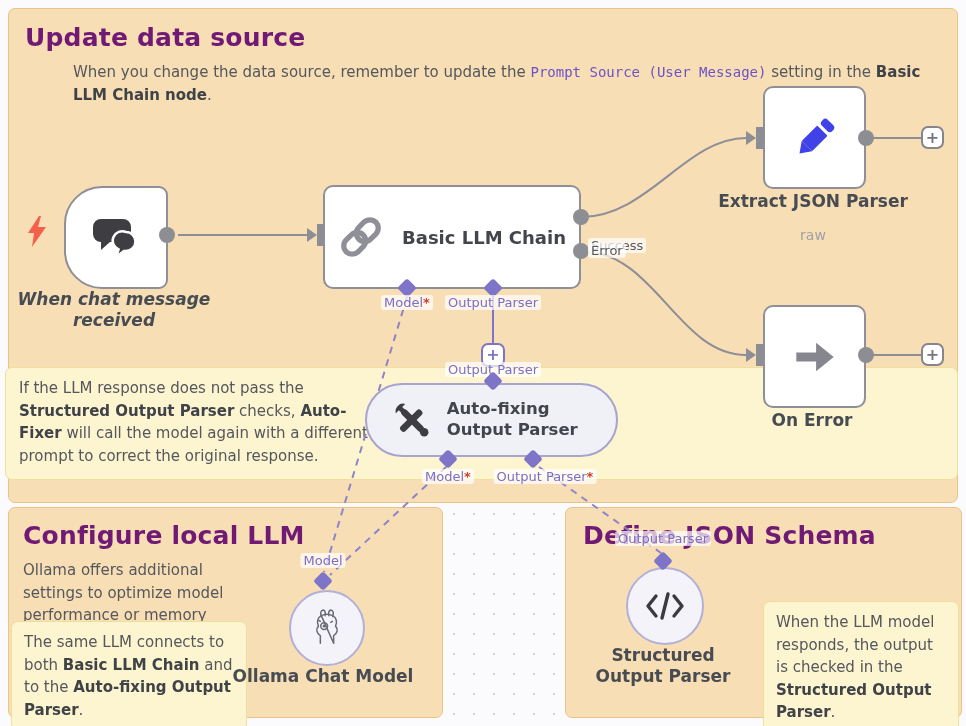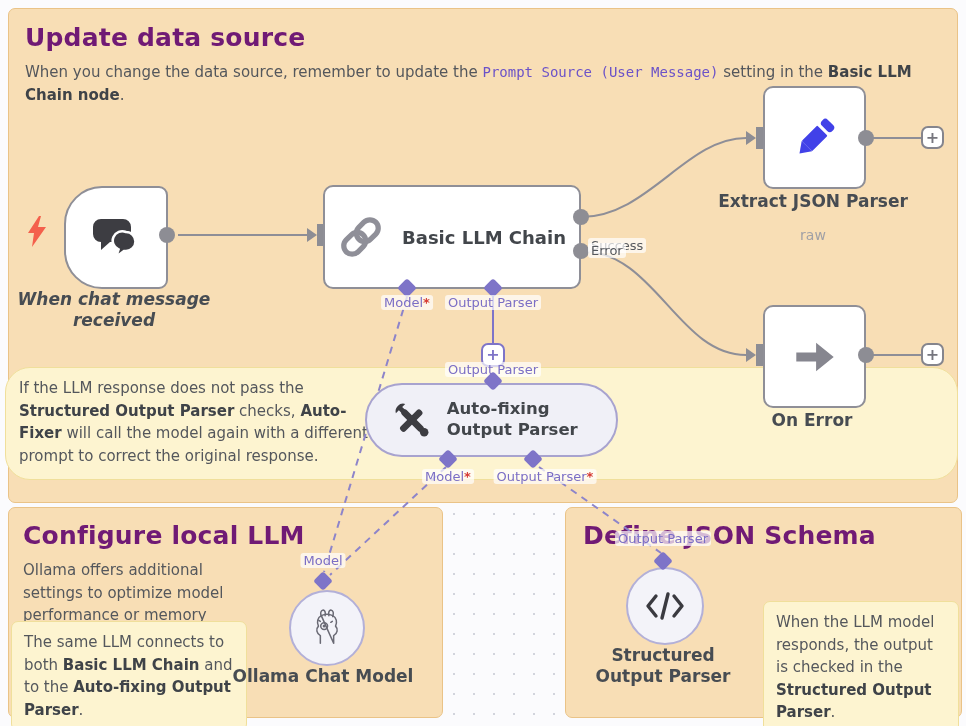--- a/index.html
+++ b/index.html
@@ -44,24 +44,24 @@
   .round-node{position:absolute;width:72px;height:72px;border-radius:50%;background:#f3f3f9;
               border:2px solid #b3b0d8;z-index:4;display:flex;align-items:center;justify-content:center;}
   .pill{border-radius:38px;background:#f0f0f7;border-color:#a8a3cf;}
   .bolt{position:absolute;z-index:4;}
 </style>
 </head>
 <body>
 
 <div class="abs sticky sticky-tan" style="left:8px;top:8px;width:950px;height:495px;box-sizing:border-box;padding:14px 16px;">
   <h1>Update data source</h1>
-  <p style="margin-top:9px;"><span>When you change the data source, remember to update the </span><span class="code">Prompt Source (User Message)</span><span> setting in the </span><b>Basic LLM Chain node</b><span>.</span></p>
-</div>
-
-<div class="abs note-yellow" style="left:5px;top:367px;width:953px;height:113px;box-sizing:border-box;padding:9px 13px;border-radius:25px;">
+  <p style="margin-top:9px;margin-left:48px;"><span>When you change the data source, remember to update the </span><span class="code">Prompt Source (User Message)</span><span> setting in the </span><b>Basic LLM Chain node</b><span>.</span></p>
+</div>
+
+<div class="abs note-yellow" style="left:5px;top:367px;width:953px;height:113px;box-sizing:border-box;padding:9px 13px;">
   <p style="width:352px;"><span>If the LLM response does not pass the </span><b>Structured Output Parser</b><span> checks, </span><b>Auto-Fixer</b><span> will call the model again with a different prompt to correct the original response.</span></p>
 </div>
 
 <div class="abs sticky sticky-tan" style="left:8px;top:507px;width:435px;height:211px;box-sizing:border-box;padding:13px 14px;">
   <h1>Configure local LLM</h1>
   <p style="margin-top:9px;width:235px;">Ollama offers additional settings to optimize model performance or memory usage.</p>
 </div>
 
 <div class="abs note-yellow" style="left:11px;top:621px;width:236px;box-sizing:border-box;padding:9px 12px;">
   <p><span>The same LLM connects to both </span><b>Basic LLM Chain</b><span> and to the </span><b>Auto-fixing Output Parser</b><span>.</span></p>

